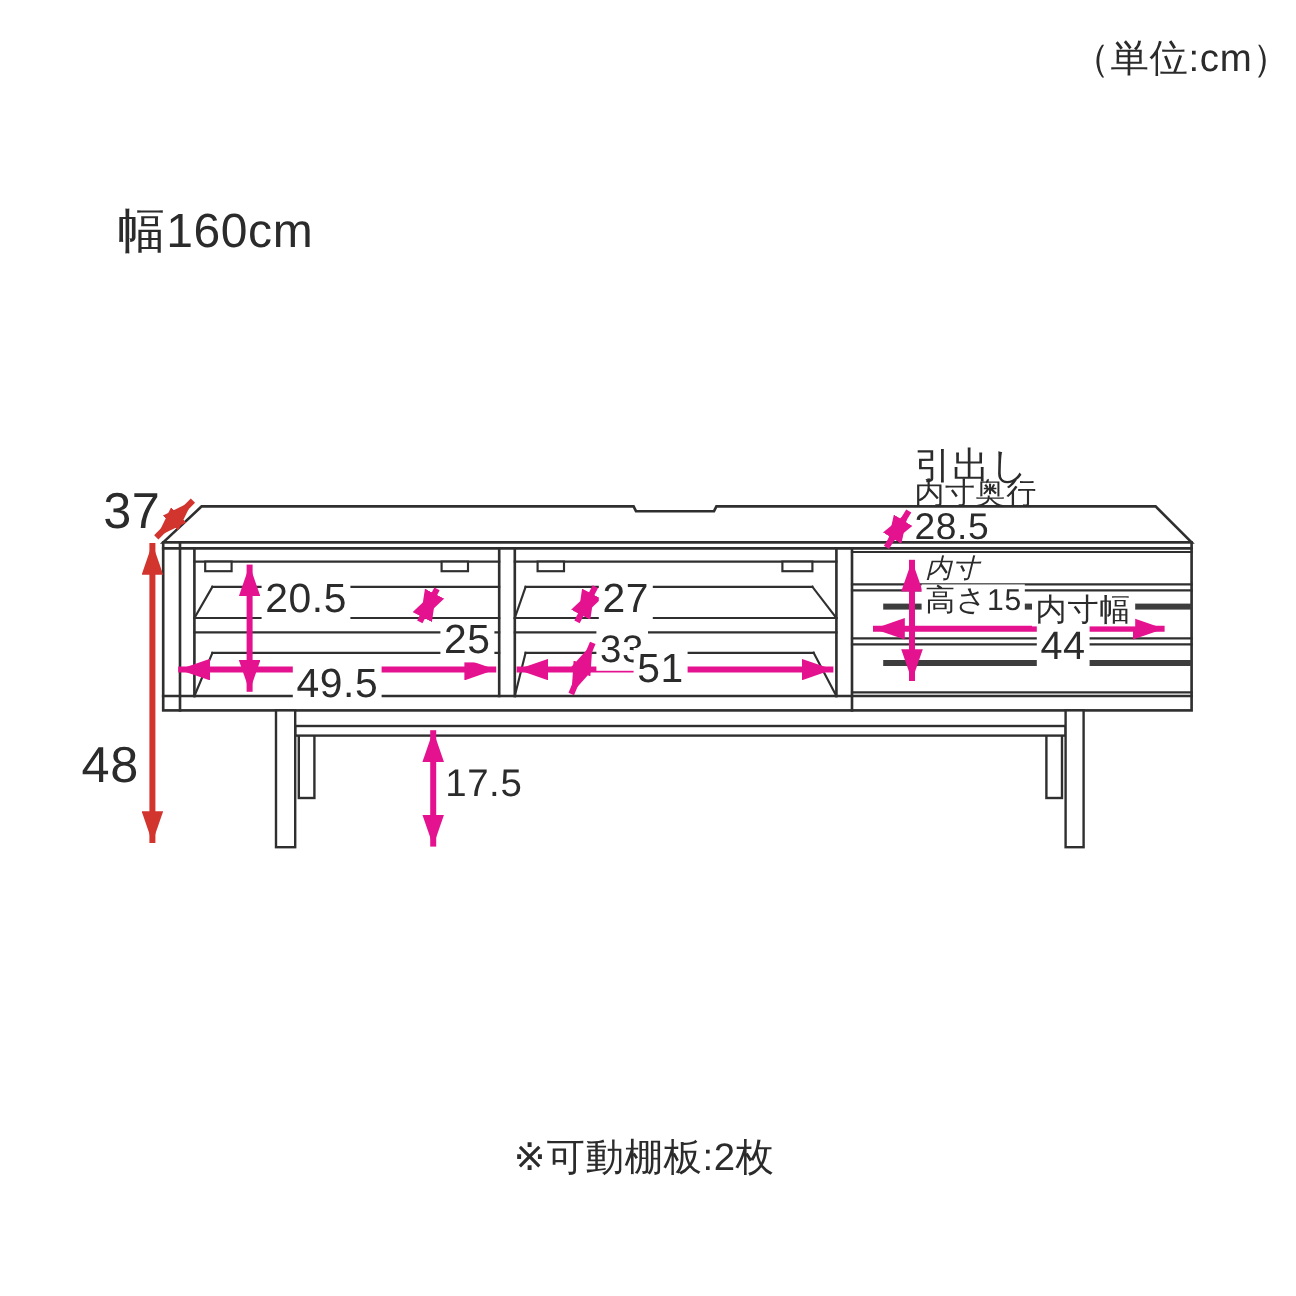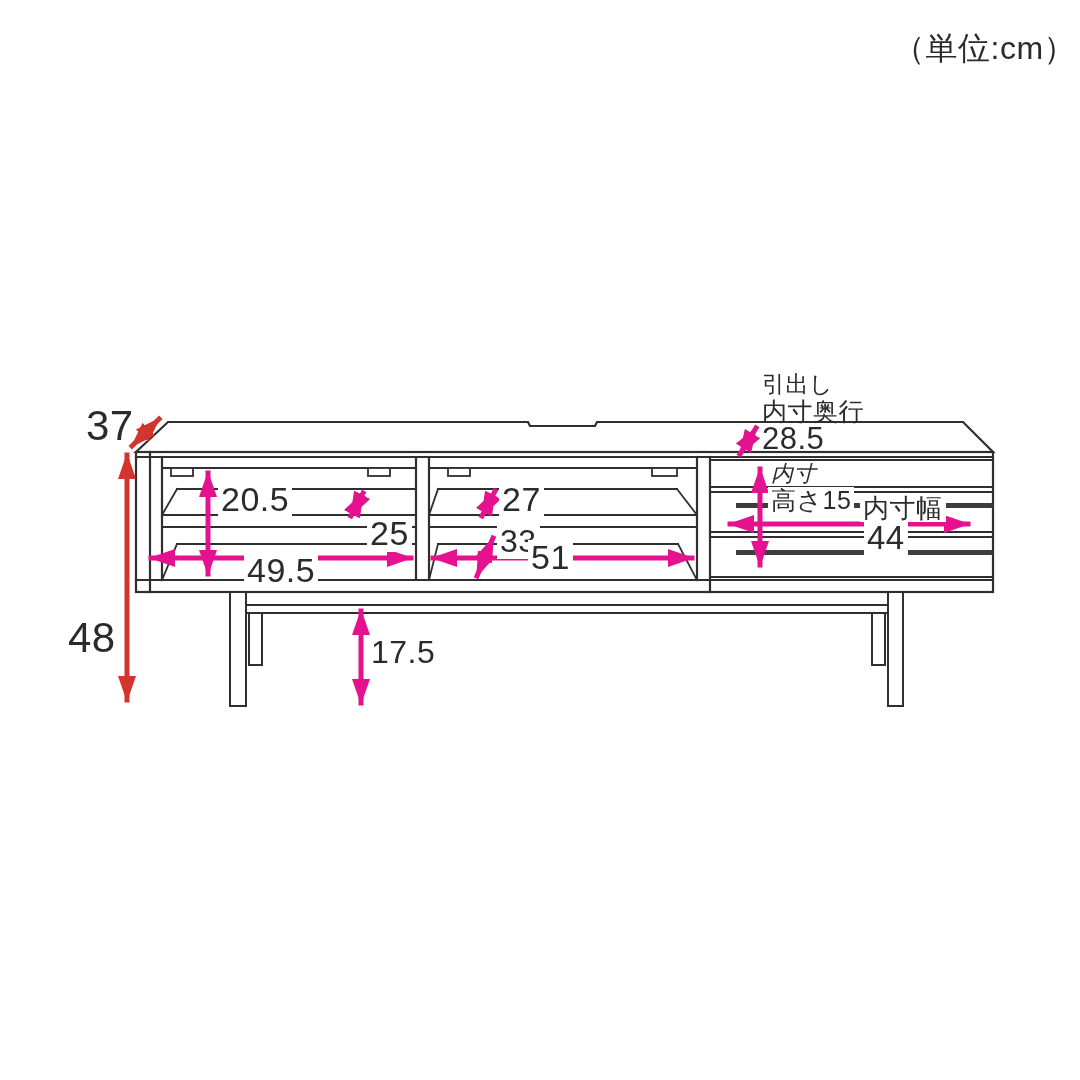--- a/index.html
+++ b/index.html
@@ -114,44 +114,46 @@
       <line x1="433" y1="558" x2="692" y2="558" marker-start="url(#am)" marker-end="url(#am)"></line>
       <line x1="361" y1="611" x2="361" y2="703" marker-start="url(#am)" marker-end="url(#am)"></line>
       <line x1="740" y1="454" x2="756" y2="428" marker-start="url(#am)" marker-end="url(#am)"></line>
       <line x1="760" y1="469" x2="760" y2="565" marker-start="url(#am)" marker-end="url(#am)"></line>
       <line x1="730" y1="524" x2="968" y2="524" marker-start="url(#am)" marker-end="url(#am)"></line>
     </g>
   </svg>
 
   <div class="lbl" style="left:893px;top:32px;font-size:32px;">（単位:cm）</div>
 
+  <div class="lbl" style="left:98px;top:172px;font-size:40px;">幅160cm</div>
 
   <div class="lbl num" style="left:86px;top:404px;font-size:42px;">37</div>
 
   <div class="lbl num" style="left:68px;top:616px;font-size:42px;">48</div>
 
   <div class="lbl num halo" style="left:218px;top:482px;font-size:34px;">20.5</div>
 
   <div class="lbl num halo" style="left:367px;top:483px;font-size:34px;margin-top:33px;">25</div>
 
   <div class="lbl num halo" style="left:244px;top:553px;font-size:34px;">49.5</div>
 
   <div class="lbl num halo" style="left:499px;top:482px;font-size:34px;">27</div>
 
   <div class="lbl num halo" style="left:497px;top:525px;font-size:32px;">33</div>
 
   <div class="lbl num halo" style="left:528px;top:540px;font-size:34px;">51</div>
 
   <div class="lbl num" style="left:371px;top:636px;font-size:32px;">17.5</div>
 
-  <div class="lbl" style="left:762px;top:372px;font-size:23px;">引出し</div>
+  <div class="lbl" style="left:762px;top:372px;font-size:31px;">引出し</div>
   <div class="lbl" style="left:762px;top:398px;font-size:25px;">内寸奥行</div>
   <div class="lbl num" style="left:762px;top:423px;font-size:31px;text-align:center;">28.5</div>
 
   <div class="lbl halo" style="left:768px;top:462px;font-size:22px;font-style:italic;">内寸</div>
   <div class="lbl halo" style="left:768px;top:487px;font-size:25px;">高さ15</div>
 
   <div class="lbl halo" style="left:860px;top:495px;font-size:26px;">内寸幅</div>
   <div class="lbl num halo" style="left:864px;top:521px;font-size:33px;">44</div>
 
+  <div class="lbl" style="left:428px;top:948px;font-size:32px;">※可動棚板:2枚</div>
 
 
 </div>
 
 </body></html>

